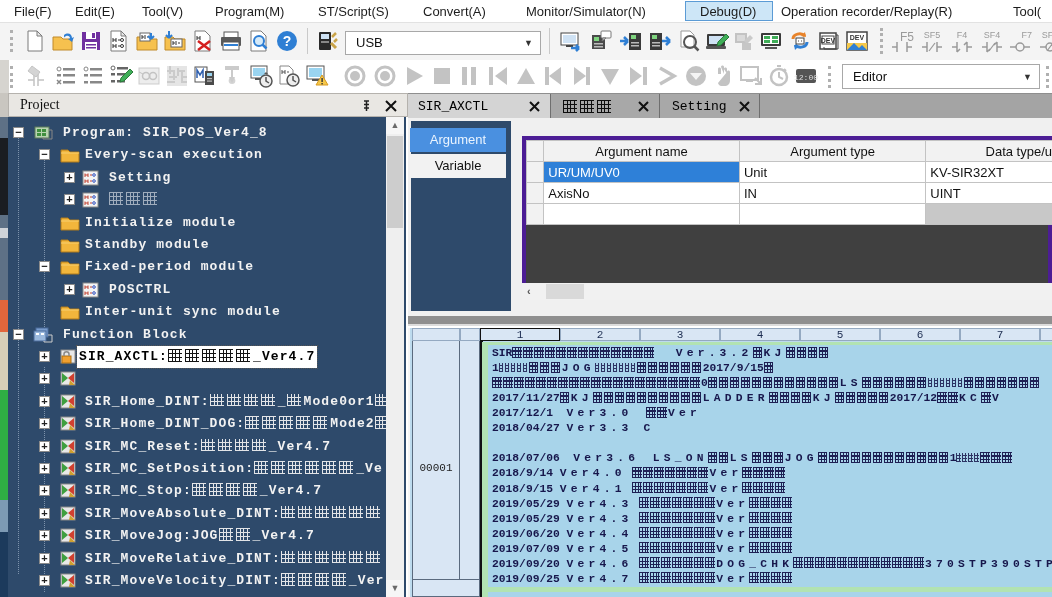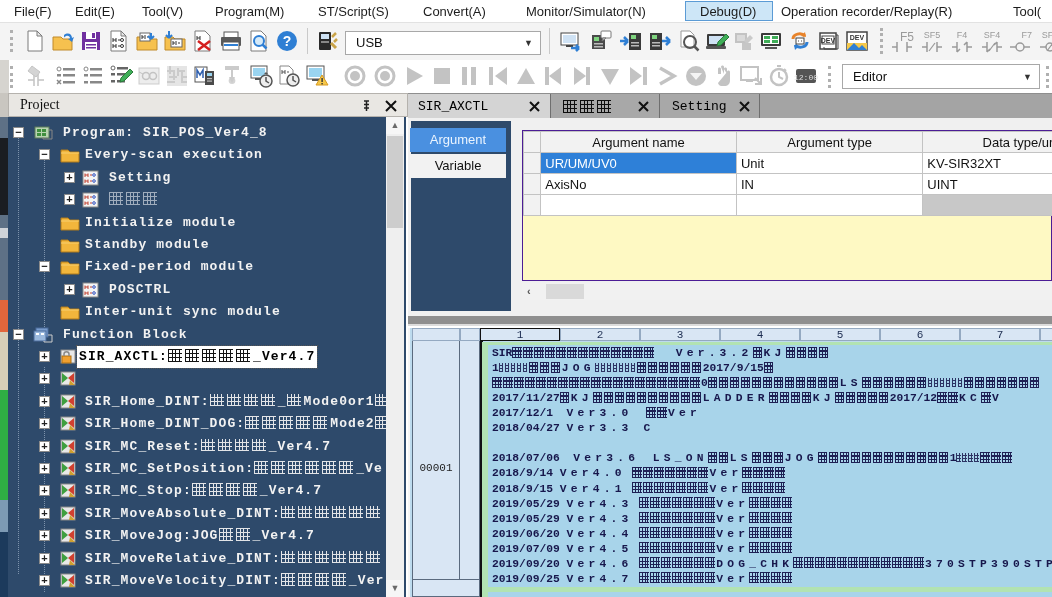--- a/index.html
+++ b/index.html
@@ -44,21 +44,21 @@
  font-size:9px;text-align:center;line-height:17px;letter-spacing:0}
 #vsb .thumb{position:absolute;left:1px;width:16px;background:#cdcdcd}
 
 #tabbar{left:408px;top:93px;width:644px;height:25px;background:#a4a4a4;border-top:1px solid #8e8e8e}
 .tab{position:absolute;top:0;height:25px;font-family:"Liberation Mono",monospace;font-size:13px;
  color:#000;line-height:25px;border-right:1px solid #6f6f6f}
 
 #argpanel{left:408px;top:118px;width:644px;height:198px;background:#f0f0f0;overflow:hidden}
 #argside{position:absolute;left:3px;top:3px;width:100px;height:190px;background:#2e4a6b}
 .sidetab{position:absolute;left:2px;width:96px;height:24px;text-align:center;line-height:24px;font-size:13px}
-#grid{position:absolute;left:114px;top:12px;background:#fef9c3;border:1px solid #4c1d95}
+#grid{position:absolute;left:114px;top:18px;background:#404040;border:4px solid #4c1d95}
 #grid table{border-collapse:collapse;font-size:13px;color:#111}
 #grid td{border:1px solid #c3c3c3;height:21px;padding:0 4px;background:#fff;overflow:hidden;white-space:nowrap}
 #grid td.hd{background:#f2f2f2;text-align:center;height:19px}
 #grid td.rh{background:#f2f2f2;width:17px}
 #hsb{position:absolute;left:114px;top:165px;width:530px;height:17px;background:#f1f1f1;color:#555}
 
 #splitter{left:408px;top:316px;width:644px;height:10px;background:#8f8f8f;border-bottom:2px solid #dcdcdc}
 #ladder{left:408px;top:328px;width:644px;height:269px;background:#bddbee;border-left:2px solid #f5f5f5;overflow:hidden;
  font-family:"Liberation Mono",monospace}
 .rcell{position:absolute;top:0;height:13px;background:#d9e6f4;border:1px solid #94a9c1;

